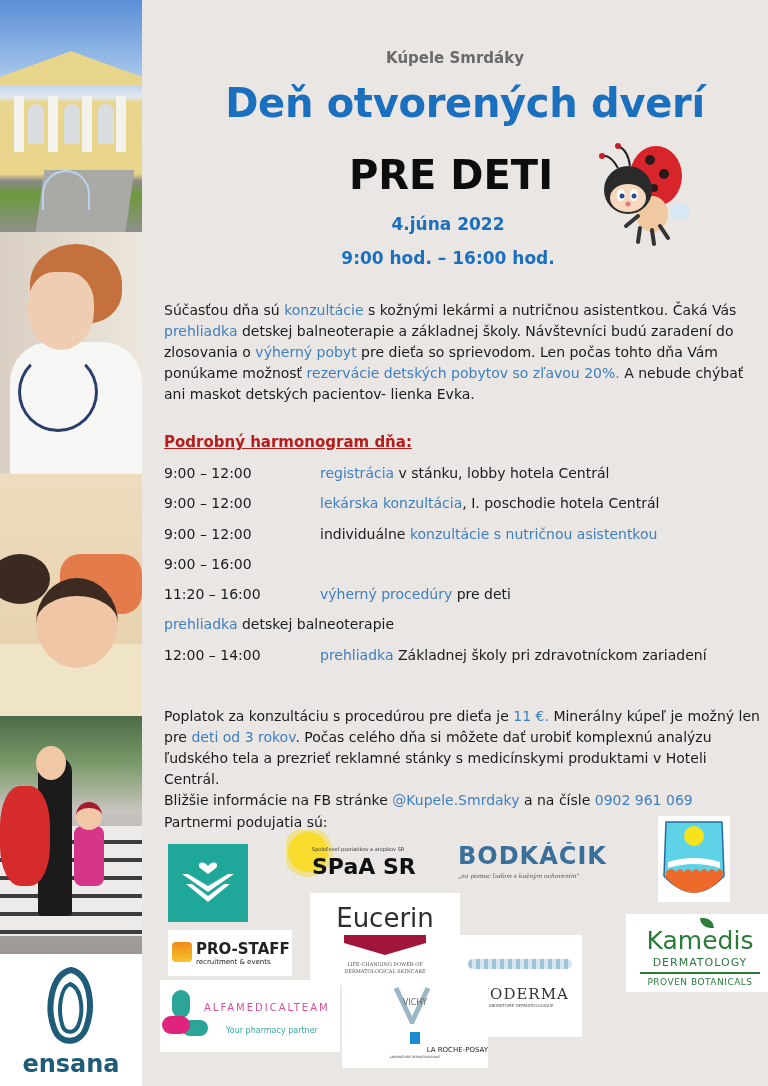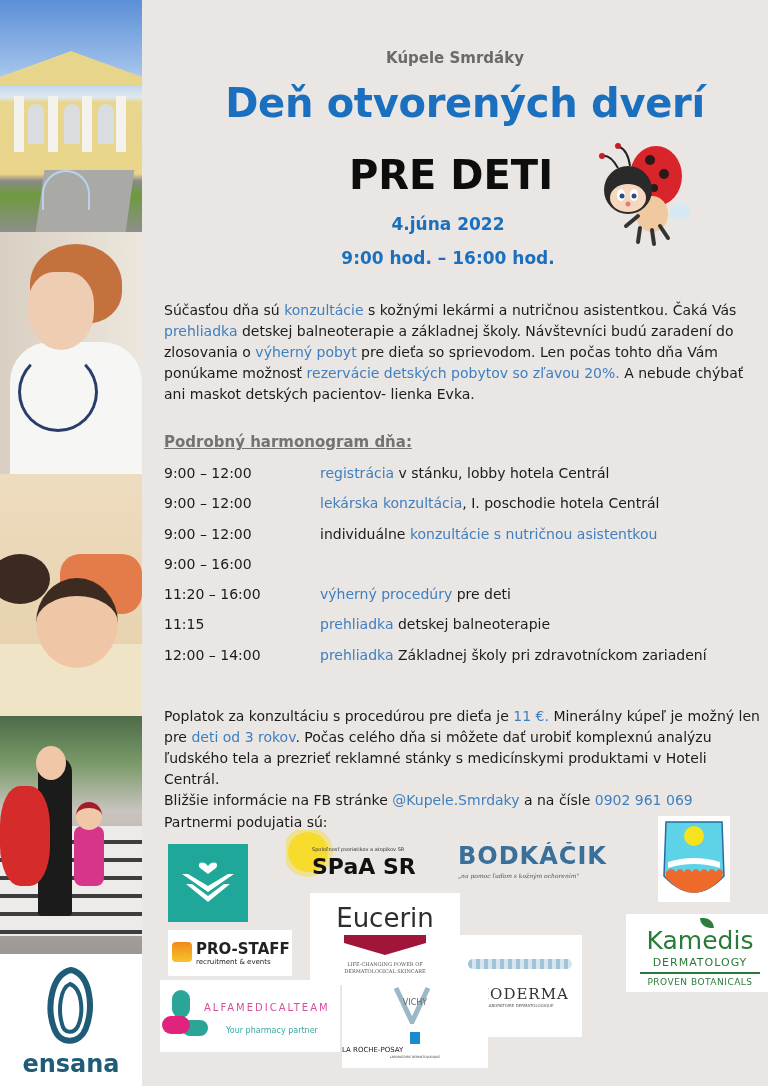--- a/index.html
+++ b/index.html
@@ -47,21 +47,21 @@
   .subtitle { position:absolute; left:0; width:618px; top:152px; text-align:center; font: bold 40px "DejaVu Sans", sans-serif; color:#0d0d0d; }
   .date { position:absolute; left:0; width:612px; top:214px; text-align:center; font: bold 17px "DejaVu Sans", sans-serif; color:#1a6fbf; }
   .hours { position:absolute; left:0; width:612px; top:248px; text-align:center; font: bold 17px "DejaVu Sans", sans-serif; color:#1a6fbf; }
 
   .ladybug { position:absolute; left:446px; top:140px; width:110px; height:110px; }
 
   .para { position:absolute; left:22px; width:600px; font: 14px "DejaVu Sans", sans-serif; line-height:21px; color:#1c1c1c; }
   .para .hl { color:#3f7fbf; }
   .intro { top:300px; }
 
-  .sched-title { position:absolute; left:22px; top:433px; font: bold 15px "DejaVu Sans", sans-serif; color:#737373; text-decoration: underline; }
+  .sched-title { position:absolute; left:22px; top:433px; font: bold 15px "DejaVu Sans", sans-serif; color:#b91c1c; text-decoration: underline; }
   .sched { position:absolute; left:22px; top:463px; width:600px; }
   .row { height:30.3px; display:flex; font: 14px "DejaVu Sans", sans-serif; line-height:20px; color:#1c1c1c; }
   .row .t { width:156px; }
   .row .d .hl { color:#3f7fbf; }
 
   .fee { top:706px; }
   .partners-label { position:absolute; left:22px; top:814px; font: 14px "DejaVu Sans", sans-serif; color:#1c1c1c; }
 
   .logo { position:absolute; background:#fff; overflow:hidden; }
   .l-ensana-sq { left:26px; top:844px; width:80px; height:78px; background:#1fa79a; }
@@ -95,21 +95,21 @@
   .l-alfa { left:18px; top:980px; width:180px; height:72px; }
   .l-alfa .c1 { position:absolute; left:12px; top:10px; width:18px; height:28px; background:#2aa597; border-radius:9px; }
   .l-alfa .c2 { position:absolute; left:2px; top:36px; width:28px; height:18px; background:#e0237d; border-radius:9px; }
   .l-alfa .c3 { position:absolute; left:22px; top:40px; width:26px; height:16px; background:#2aa597; border-radius:8px; }
   .l-alfa .name { position:absolute; left:44px; top:22px; font: 10px "DejaVu Sans", sans-serif; color:#d94f9a; letter-spacing:2px; }
   .l-alfa .tag { position:absolute; left:66px; top:46px; font: 8px "DejaVu Sans", sans-serif; color:#3aa8a0; }
   .l-vichy { left:200px; top:980px; width:146px; height:88px; }
   .l-vichy .v { position:absolute; left:50px; top:4px; width:40px; height:40px; }
   .l-vichy .name { position:absolute; left:0; width:146px; top:18px; text-align:center; font: 8px "DejaVu Sans", sans-serif; color:#666; }
   .l-vichy .sq { position:absolute; left:68px; top:52px; width:10px; height:12px; background:#1a8bd1; }
-  .l-vichy .lrp { position:absolute; left:0; width:146px; top:66px; text-align:left; font: 7px "DejaVu Sans", sans-serif; color:#222; }
+  .l-vichy .lrp { position:absolute; left:0; width:146px; top:66px; text-align:right; font: 7px "DejaVu Sans", sans-serif; color:#222; }
   .l-vichy .lrp2 { position:absolute; left:0; width:146px; top:75px; text-align:center; font: 3px "DejaVu Sans", sans-serif; color:#444; }
 </style>
 </head>
 <body>
 
 <div class="strip">
   <div class="photo p1">
     <div class="roof"></div>
     <div class="col" style="left:14px"></div>
       <div class="col" style="left:48px"></div>
@@ -195,21 +195,20 @@
         <div class="d"><span>individuálne </span><span class="hl">konzultácie s nutričnou asistentkou</span></div>
       </div>
       <div class="row">
         <div class="t">9:00 – 16:00</div>
       </div>
       <div class="row">
         <div class="t">11:20 – 16:00</div>
         <div class="d"><span class="hl">výherný procedúry</span><span> pre deti</span></div>
       </div>
       <div class="row">
-        <div class="t">11:15</div>
         <div class="d"><span class="hl">prehliadka</span><span> detskej balneoterapie</span></div>
       </div>
       <div class="row">
         <div class="t">12:00 – 14:00</div>
         <div class="d"><span class="hl">prehliadka</span><span> Základnej školy pri zdravotníckom zariadení</span></div>
       </div>
     </div>
 
   <p class="para fee" id="fee-p"><span>Poplatok za konzultáciu s procedúrou pre dieťa je </span><span class="hl">11 €.</span><span> Minerálny kúpeľ je možný len pre </span><span class="hl">deti od 3 rokov</span><span>. Počas celého dňa si môžete dať urobiť komplexnú analýzu ľudského tela a prezrieť reklamné stánky s medicínskymi produktami v Hoteli Centrál.</span><br><span>Bližšie informácie na FB stránke </span><span class="hl">@Kupele.Smrdaky</span><span> a na čísle </span><span class="hl">0902 961 069</span></p>
 

